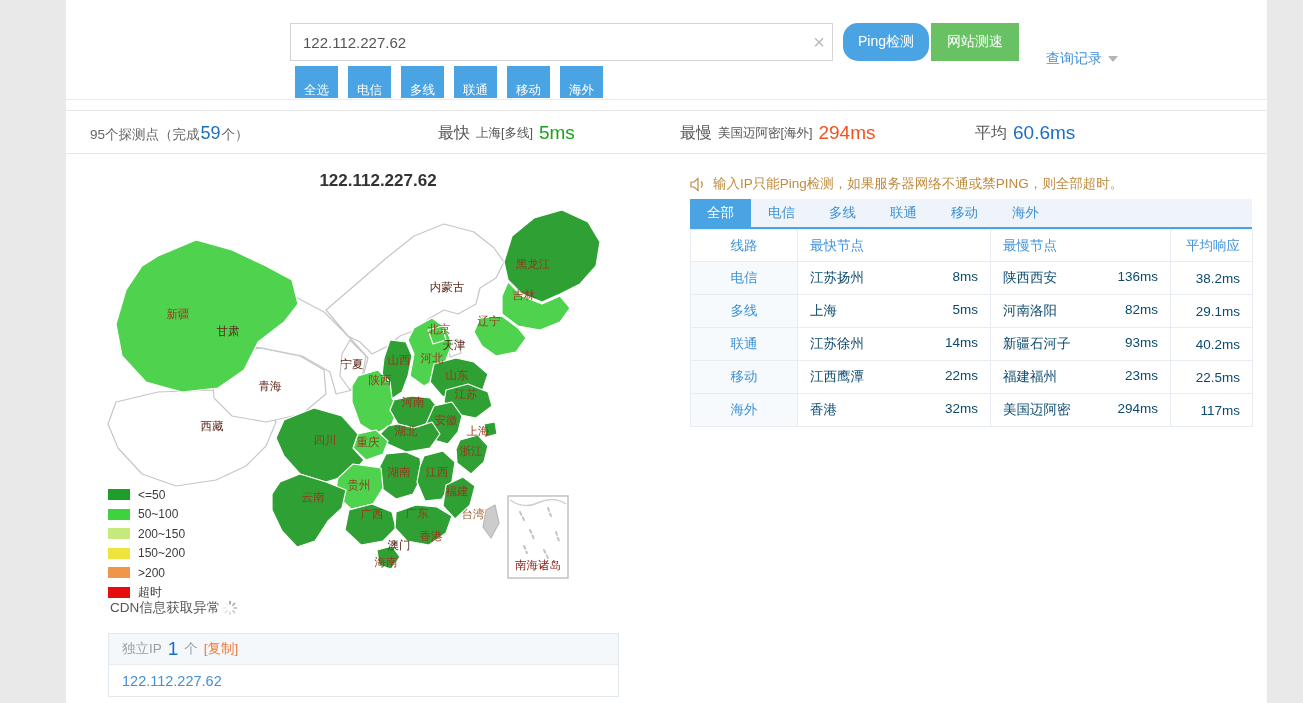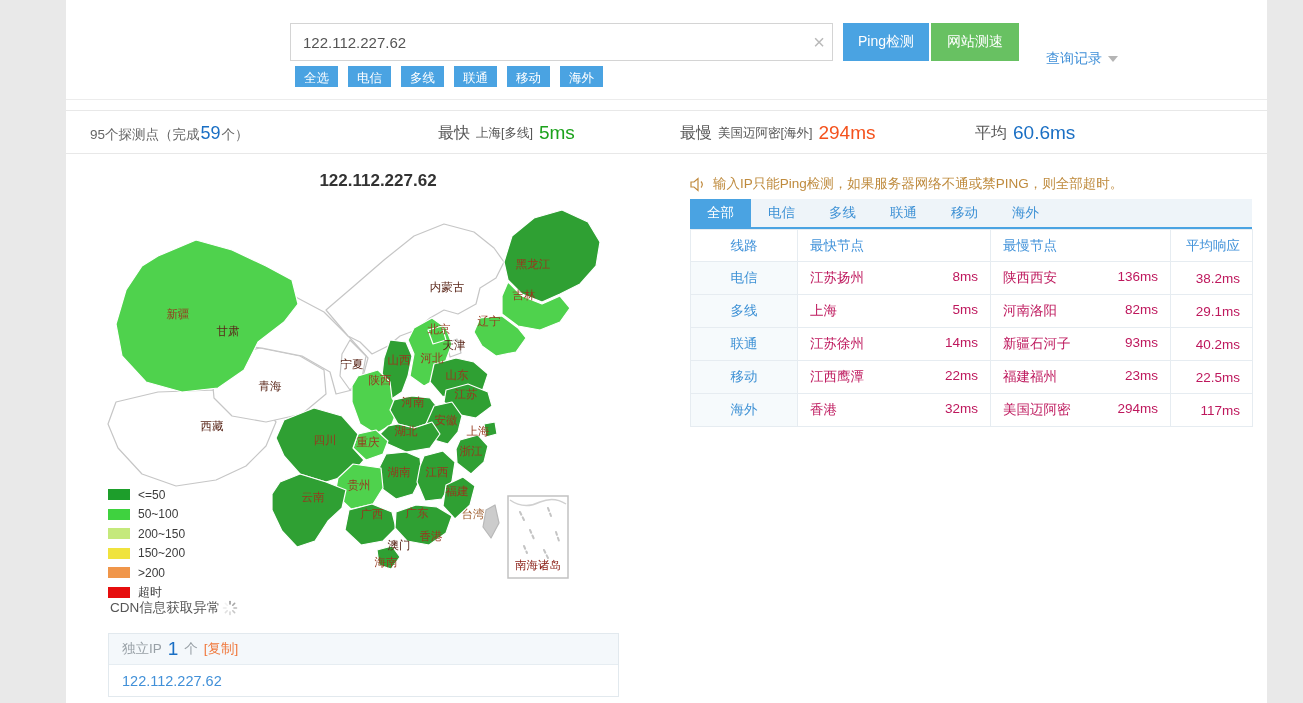--- a/index.html
+++ b/index.html
@@ -6,26 +6,26 @@
   html,body { width:1303px; height:703px; }
   body { background:#e9e9e9; font-family:"Liberation Sans", sans-serif; overflow:hidden; }
   .content { position:relative; margin-left:66px; width:1201px; height:703px; background:#fff; }
 
   
   .header { position:absolute; top:0; left:0; right:0; height:100px; border-bottom:1px solid #ececec; background:#fff; }
   .search-box { position:absolute; left:224px; top:23px; width:543px; height:38px; border:1px solid #d4d4d4; background:#fff; display:flex; align-items:center; }
   .search-box input { flex:1; border:none; outline:none; font-size:15px; color:#555; padding:0 10px 0 12px; font-family:inherit; background:transparent; }
   .clear-x { width:26px; color:#b9b9b9; font-size:20px; line-height:36px; text-align:center; cursor:pointer; }
   .btn { position:absolute; top:23px; height:38px; border:none; color:#fff; font-size:14px; cursor:pointer; font-family:inherit; }
-  .btn-ping { left:777px; width:86px; background:var(--accent-blue,#4aa3e2); }
+  .btn-ping { left:777px; width:86px; background:var(--accent-blue,#4aa3e2);border-radius:15px; }
   .btn-speed { left:865px; width:88px; background:var(--green-button,#68c162); }
   .history { position:absolute; left:980px; top:50px; font-size:14px; color:var(--link-blue,#4190d8); text-decoration:none; display:flex; align-items:center; gap:6px; cursor:pointer; }
   .caret { width:0; height:0; border-left:5px solid transparent; border-right:5px solid transparent; border-top:6px solid #b5b5b5; display:inline-block; }
   .filters { position:absolute; left:229px; top:66px; display:flex; gap:10px; }
-  .filter-btn { border:none; background:var(--accent-blue,#4aa3e2); color:#fff; font-size:12.5px; height:21px; padding:4px 9px; cursor:pointer; font-family:inherit; }
+  .filter-btn { border:none; background:var(--accent-blue,#4aa3e2); color:#fff; font-size:12.5px; height:21px; padding:16px 9px; cursor:pointer; font-family:inherit; }
 
   
   .stats { position:absolute; top:110px; left:0; right:0; height:44px; border-top:1px solid #e8e8e8; border-bottom:1px solid #e8e8e8; background:#fff; }
   .stat { position:absolute; top:0; height:44px; display:flex; align-items:center; gap:6px; color:#5a5a5a; }
   .stat-probes { left:24px; font-size:13.5px; color:#666; }
   .stat-probes b { color:var(--avg-blue,#1a6fc4); font-size:18px; font-weight:normal; margin:0 1px; }
   .stat-label { font-size:16px; color:#555; }
   .stat-node { font-size:12.5px; color:#555; }
   .stat-value { font-size:19px; }
   .stat-fastest { left:372px;text-align:center; } .stat-fastest .stat-value { color:var(--fast-green,#1ca21c); }
@@ -58,21 +58,21 @@
   .tabs { margin-top:5px; display:flex; background:#eef4f9; border-bottom:2px solid var(--accent-blue,#4aa3e2); }
   .tab { width:61px; line-height:28px; height:28px; text-align:center; font-size:13.5px; color:#3e91d5; cursor:pointer; }
   .tab.active { background:var(--accent-blue,#4aa3e2); color:#fff; }
   table { width:562px; border-collapse:collapse; table-layout:fixed; background:#fff; }
   th, td { border:1px solid #e6ecf1; height:32px; font-weight:normal; font-size:13.5px; }
   th { color:#4192d9; }
   th:nth-child(1){ width:107px; text-align:center; }
   th:nth-child(2){ width:193px; text-align:left; padding-left:12px; }
   th:nth-child(3){ width:180px; text-align:left; padding-left:12px; }
   th:nth-child(4){ width:82px;  text-align:right; padding-right:12px; }
-  td { color:#be185d; height:33px; }
+  td { color:#0c4a6e; height:33px; }
   td.line { background:#f6fafc; color:#3e91d5; text-align:center; }
   td.node { padding:0 12px; }
   td.node .cell { display:flex; justify-content:space-between; }
   td.avg { text-align:right; padding-right:12px; }
 </style>
 </head>
 <body>
 
 <div class="content">
 

